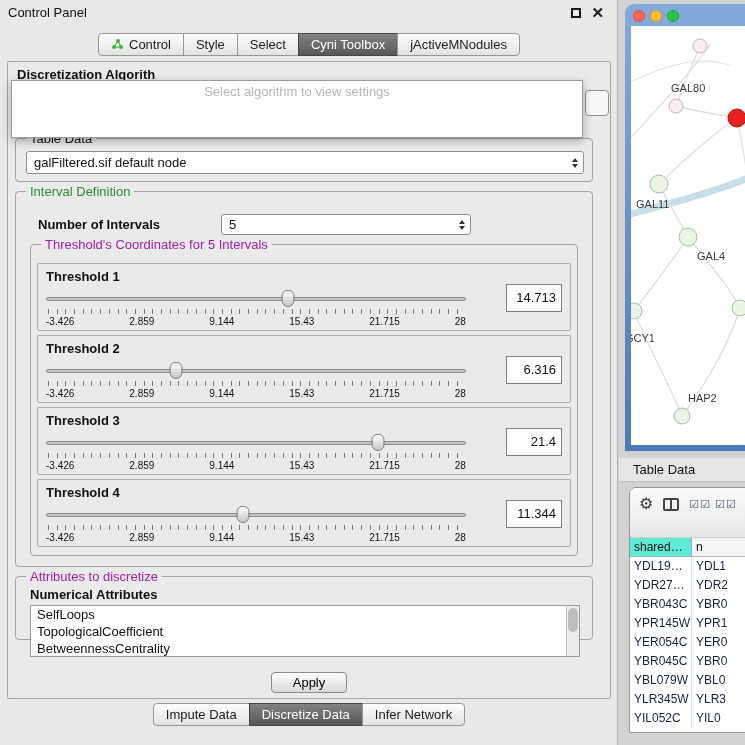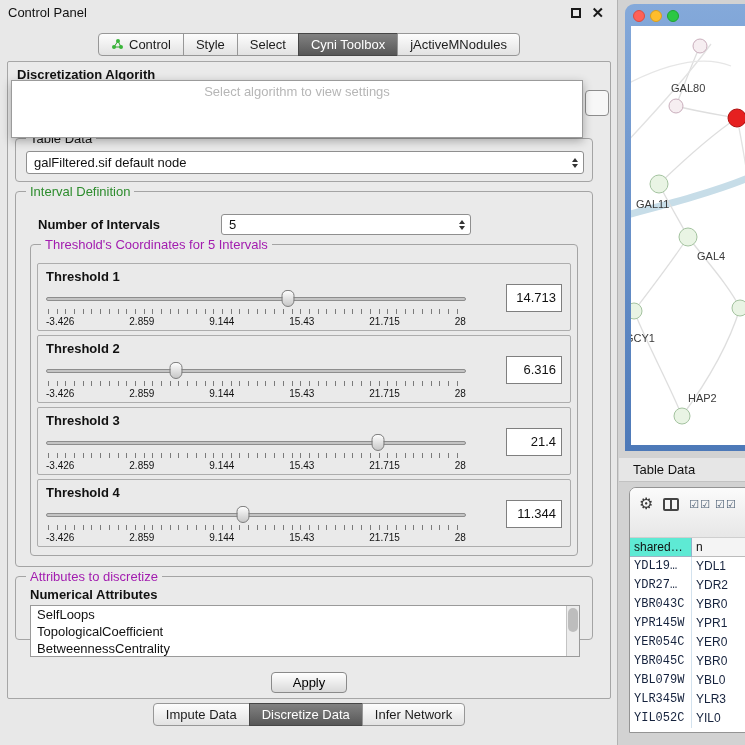--- a/index.html
+++ b/index.html
@@ -102,21 +102,21 @@
   #tw-toolbar{height:50px;background:linear-gradient(#fbfbfb,#e7e7e7);border-bottom:1px solid #cfcfcf;position:relative;}
   #tw-icons{position:absolute;left:9px;top:8px;display:flex;align-items:center;gap:10px;}
   .gear{font-size:16px;color:#3a3a3a;line-height:16px;}
   .columns-icon{width:16px;height:13px;border:2px solid #444;border-radius:2px;position:relative;display:inline-block;}
   .columns-icon::before{content:"";position:absolute;left:5px;top:0;width:2px;height:100%;background:#444;}
   .checks{font-size:11px;color:#41556b;letter-spacing:1px;white-space:nowrap;}
   .t-head{display:flex;height:19px;font-size:12px;font-weight:normal;}
   .t-head .c1{width:62px;background:#5eead4;border-right:1px solid #8fb2ca;border-bottom:1px solid #9fb4c4;padding:2px 0 0 4px;}
   .t-head .c2{flex:1;background:#f4f4f4;border-bottom:1px solid #bcbcbc;padding:2px 0 0 4px;}
   .t-row{display:flex;height:19px;font-size:12px;color:#15223d;}
-  .t-row .c1{width:62px;border-right:1px solid #d3e2ee;padding:2px 0 0 4px;white-space:nowrap;overflow:hidden;font-family:Liberation Mono, monospace;}
+  .t-row .c1{width:62px;border-right:1px solid #d3e2ee;padding:2px 0 0 4px;white-space:nowrap;overflow:hidden;}
   .t-row .c2{flex:1;padding:2px 0 0 4px;white-space:nowrap;overflow:hidden;}
 </style>
 </head>
 <body>
 
 <div id="control-panel">
   <div id="cp-titlebar">
     <span id="cp-title">Control Panel</span>
     <span id="cp-restore"></span>
     <span id="cp-close">✕</span>

